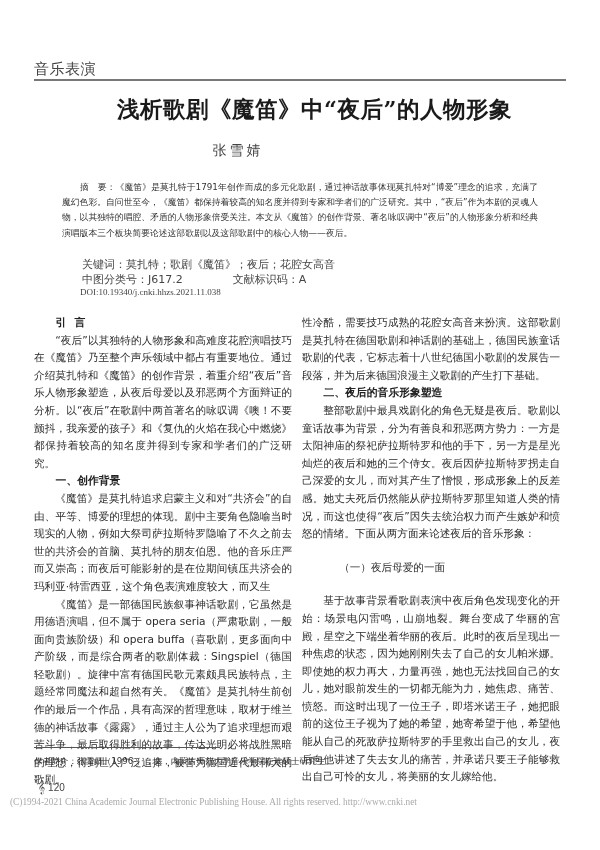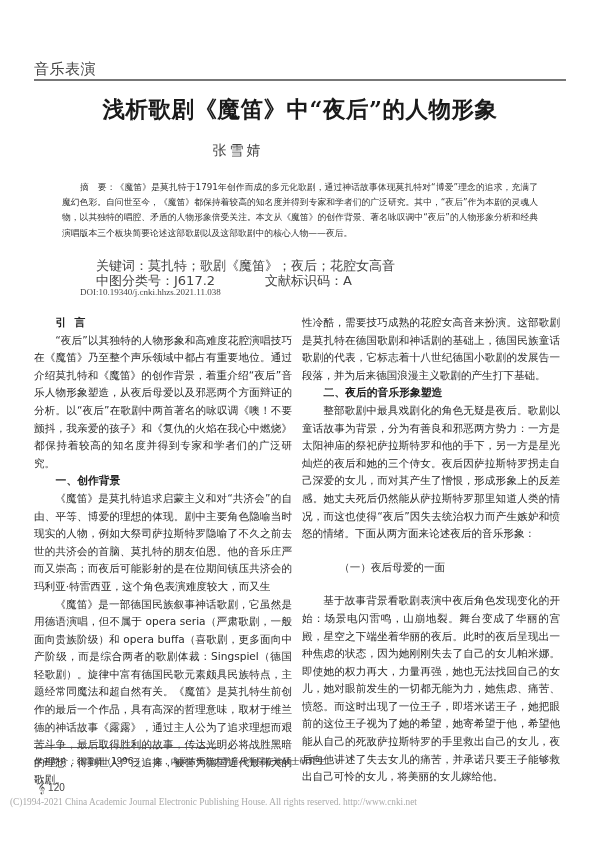--- a/index.html
+++ b/index.html
@@ -1,29 +1,29 @@
 <!DOCTYPE html>
 <html><head>
   <meta charset="utf-8">
   <style>
     html, body { margin: 0; padding: 0; background: #ffffff; }
     body { width: 600px; height: 850px; position: relative; overflow: hidden;
            font-family: "DejaVu Serif", "Liberation Serif", serif; color: #222; }
     .section-label { position: absolute; left: 34px; top: 60px; font-size: 15px; color: #444;
                      font-family: "DejaVu Serif", serif; letter-spacing: 0.5px; }
     .header-rule { position: absolute; left: 34px; top: 79px; width: 532px; height: 1.5px; background: #777; }
-    .title { position: absolute; left: 0; top: 94px; width: 512px; text-align: center;
+    .title { position: absolute; left: 0; top: 94px; width: 512px; text-align: right;
              font-size: 22.5px; font-weight: bold; color: #1a1a1a; letter-spacing: 0.5px;
-             font-family: "DejaVu Serif", serif; padding-left: 44px; }
+             font-family: "DejaVu Serif", serif; }
     .author { position: absolute; left: 0; top: 142px; width: 476px; text-align: center;
               font-size: 14px; color: #444; letter-spacing: 3px; font-family: "DejaVu Sans", sans-serif; }
     .abstract { position: absolute; left: 62px; top: 180px; width: 476px; font-size: 8.8px;
                 line-height: 15.2px; color: #333; font-family: "DejaVu Sans", sans-serif; text-align: justify; }
     .abstract .indent { display: inline-block; width: 18px; }
-    .meta { position: absolute; left: 78px; font-size: 13px; color: #444; font-family: "DejaVu Sans", sans-serif; }
+    .meta { position: absolute; left: 64px; font-size: 11px; color: #444; font-family: "DejaVu Sans", sans-serif; }
     .meta .indent { display: inline-block; width: 18px; }
     .meta-keywords { top: 257px; }
     .meta-class { top: 272px; }
     .meta-class .gap { display: inline-block; width: 50px; }
     .meta-doi { top: 287px; font-family: "Liberation Serif", serif; font-size: 9px; left: 80px; }
     .col { position: absolute; top: 314px; width: 258px; font-size: 10.6px; line-height: 17.6px;
            color: #2a2a2a; text-align: justify; font-family: "DejaVu Sans", sans-serif; }
     .col-left { left: 34px; }
     .col-right { left: 302px; }
     .col p { margin: 0; text-indent: 2em; }

